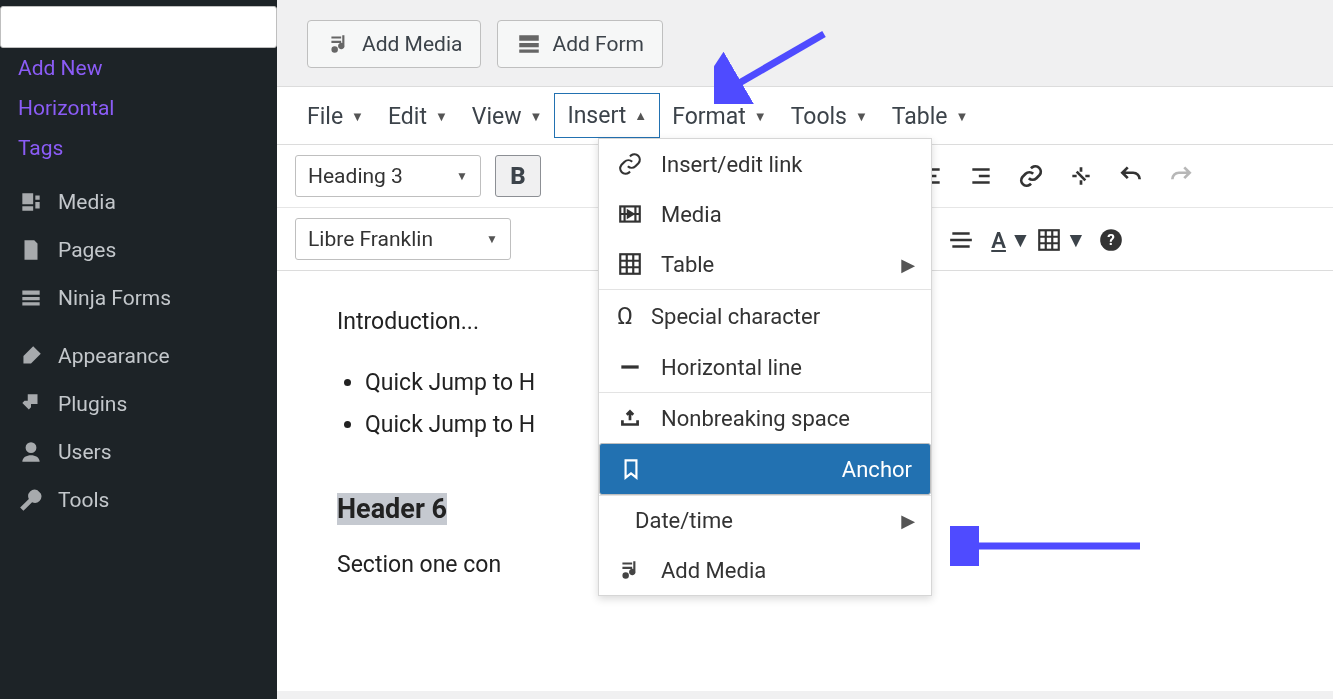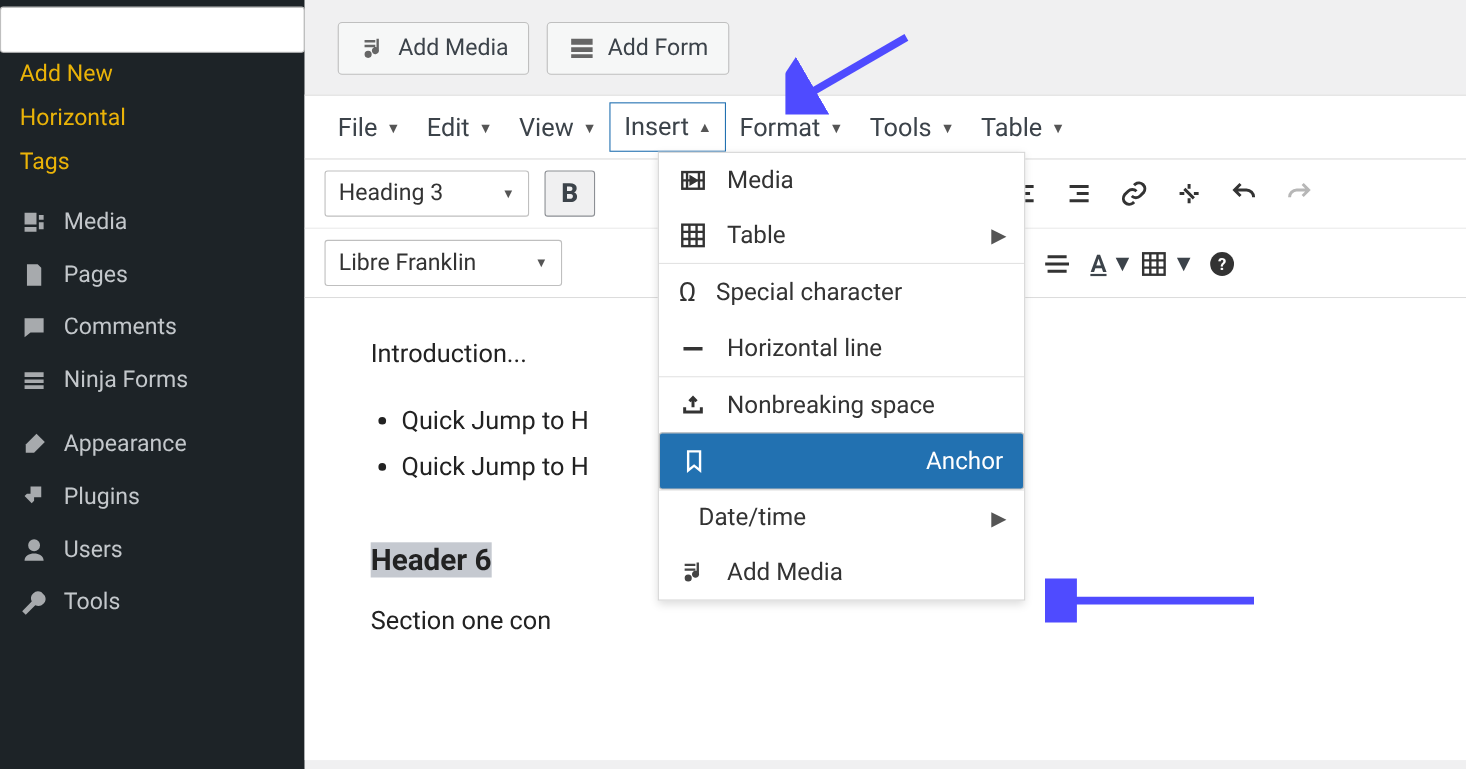--- a/index.html
+++ b/index.html
@@ -1,19 +1,19 @@
 <!DOCTYPE html>
 <html><head>
 <meta charset="utf-8">
 <style>
   html,body{margin:0;padding:0;font-family:-apple-system,BlinkMacSystemFont,"Segoe UI",Roboto,Helvetica,Arial,sans-serif;font-size:21px;color:#222;background:#f0f0f1;}
   body{width:1333px;height:699px;overflow:hidden;position:relative;}
   .sidebar{position:absolute;left:0;top:0;width:277px;height:699px;background:#1d2327;color:#f0f0f1;padding-top:6px;}
   .sidebar .item{display:flex;align-items:center;gap:14px;padding:11px 18px;font-size:21px;color:#c3c7cb;cursor:pointer}
-  .sidebar .sub{padding:8px 18px 8px 18px;font-size:21px;color:#eab308;cursor:pointer}
+  .sidebar .sub{padding:8px 18px 8px 18px;font-size:21px;color:#8b5cf6;cursor:pointer}
   .sidebar .sub.sel{color:#fff;font-weight:600}
   .sidebar .gap{height:10px}
   .work{position:absolute;left:277px;top:0;right:0;height:699px;background:#f0f0f1}
   .topbar{display:flex;align-items:center;gap:16px;padding:20px 30px 18px}
   .media-btn{display:flex;align-items:center;gap:10px;border:1px solid #bfbfbf;background:#f6f7f7;border-radius:4px;padding:10px 18px;font-size:21px;color:#3c434a;cursor:pointer}
   .menubar{background:#fff;border-top:1px solid #dcdcdc;border-bottom:1px solid #dcdcdc;display:flex;align-items:flex-end;padding:6px 18px;position:relative;gap:0}
   .menubar .menu{display:flex;align-items:center;gap:8px;padding:8px 12px;font-size:23px;color:#3c434a;cursor:pointer}
   .menubar .menu.active{border:1px solid #2271b1}
   .menubar .tri{font-size:13px;color:#555}
   .toolbar1{background:#fff;display:flex;align-items:center;padding:10px 18px;gap:14px;border-bottom:1px solid #e6e6e6}
@@ -54,26 +54,20 @@
     <span>Media</span>
   </div>
   <div class="item">
     <svg class="side-icon" viewBox="0 0 24 24">
         <path d="M6 3h9l3 3v15H6zM6 7h12v2H6z"></path>
       </svg>
     <span>Pages</span>
   </div>
   <div class="item">
     <svg class="side-icon" viewBox="0 0 24 24">
-        <path d="M4 4h16v12H9l-5 4z"></path>
-      </svg>
-    <span>Comments</span>
-  </div>
-  <div class="item">
-    <svg class="side-icon" viewBox="0 0 24 24">
         <path d="M4 5h16v4H4zM4 11h16v3H4zM4 16h16v3H4z"></path>
       </svg>
     <span>Ninja Forms</span>
   </div>
   <div class="gap"></div>
   <div class="item">
     <svg class="side-icon" viewBox="0 0 24 24">
         <path d="M14 3l7 7-9 9H5v-7z"></path>
       </svg>
     <span>Appearance</span>
@@ -228,20 +222,26 @@
     <ul>
       <li>Quick Jump to H</li>
       <li>Quick Jump to H</li>
     </ul>
     <h3><span class="hl">Header 6</span></h3>
     <div>Section one con</div>
   </div>
 </div>
 
 <div class="dropdown">
+  <div class="row">
+    <svg class="icon" viewBox="0 0 24 24" fill="none" stroke="#333" stroke-width="2">
+        <path d="M10 14a5 5 0 007 0l3-3a5 5 0 00-7-7l-1 1M14 10a5 5 0 00-7 0l-3 3a5 5 0 007 7l1-1"></path>
+      </svg>
+    <span>Insert/edit link</span>
+  </div>
   <div class="row">
     <svg class="icon" viewBox="0 0 24 24" fill="none" stroke="#333" stroke-width="2">
         <rect x="3" y="5" width="18" height="14"></rect>
         <path d="M7 5v14M17 5v14M3 12h18M10 9l5 3-5 3z" fill="#333"></path>
       </svg>
     <span>Media</span>
   </div>
   <div class="row">
     <svg class="icon" viewBox="0 0 24 24" fill="none" stroke="#333" stroke-width="2">
         <rect x="3" y="3" width="18" height="18"></rect>

